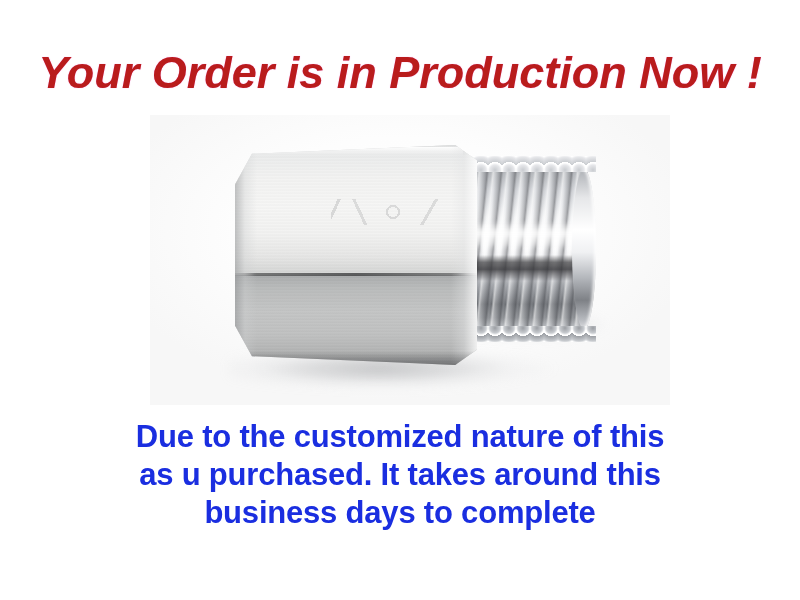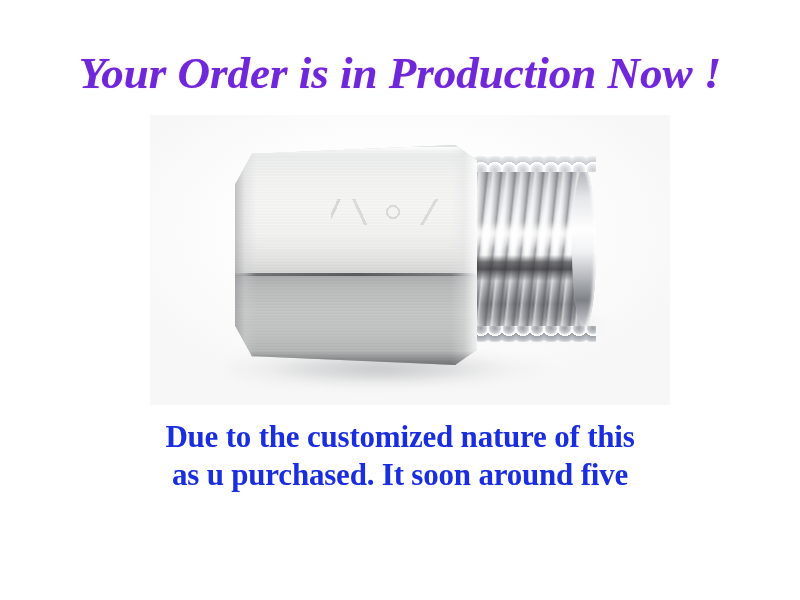--- a/index.html
+++ b/index.html
@@ -18,26 +18,26 @@
     overflow: hidden;
   }
 
   
   #headline {
     position: absolute;
     left: 0;
     top: 46px;
     width: 800px;
     text-align: center;
-    font-family: Liberation Serif, serif;
+    font-family: Liberation Sans, sans-serif;
     font-size: 45px;
     font-weight: bold;
     font-style: italic;
     letter-spacing: 0px;
-    color: #6d28d9;
+    color: #b91c1c;
     white-space: nowrap;
     line-height: 54px;
     text-shadow: 0 0 1px rgba(255,61,232,0.55);
   }
 
   
   #photo {
     position: absolute;
     left: 150px;
     top: 115px;
@@ -304,21 +304,21 @@
     background: linear-gradient(to top, rgba(60,61,63,0.45), rgba(60,61,63,0));
   }
 
   
   #body-copy {
     position: absolute;
     left: 0;
     top: 418px;
     width: 800px;
     text-align: center;
-    font-family: Liberation Serif, serif;
+    font-family: Liberation Sans, sans-serif;
     font-size: 31px;
     font-weight: bold;
     color: #1A2EE0;
     line-height: 38px;
     letter-spacing: -0.2px;
   }
   #body-copy .line {
     display: block;
     white-space: nowrap;
   }
@@ -356,16 +356,17 @@
       <div class="hex-chamfer-top"></div>
       <div class="hex-corner-left"></div>
       <div class="hex-corner-right"></div>
       <div class="hex-bottom-shade"></div>
     </div>
 
   </div>
 
   <div id="body-copy">
     <span class="line">Due to the customized nature of this</span>
-    <span class="line">as u purchased. It soon around five</span>
+    <span class="line">as u purchased. It takes around this</span>
+    <span class="line">business days to complete</span>
   </div>
 
 </div>
 
 </body></html>

